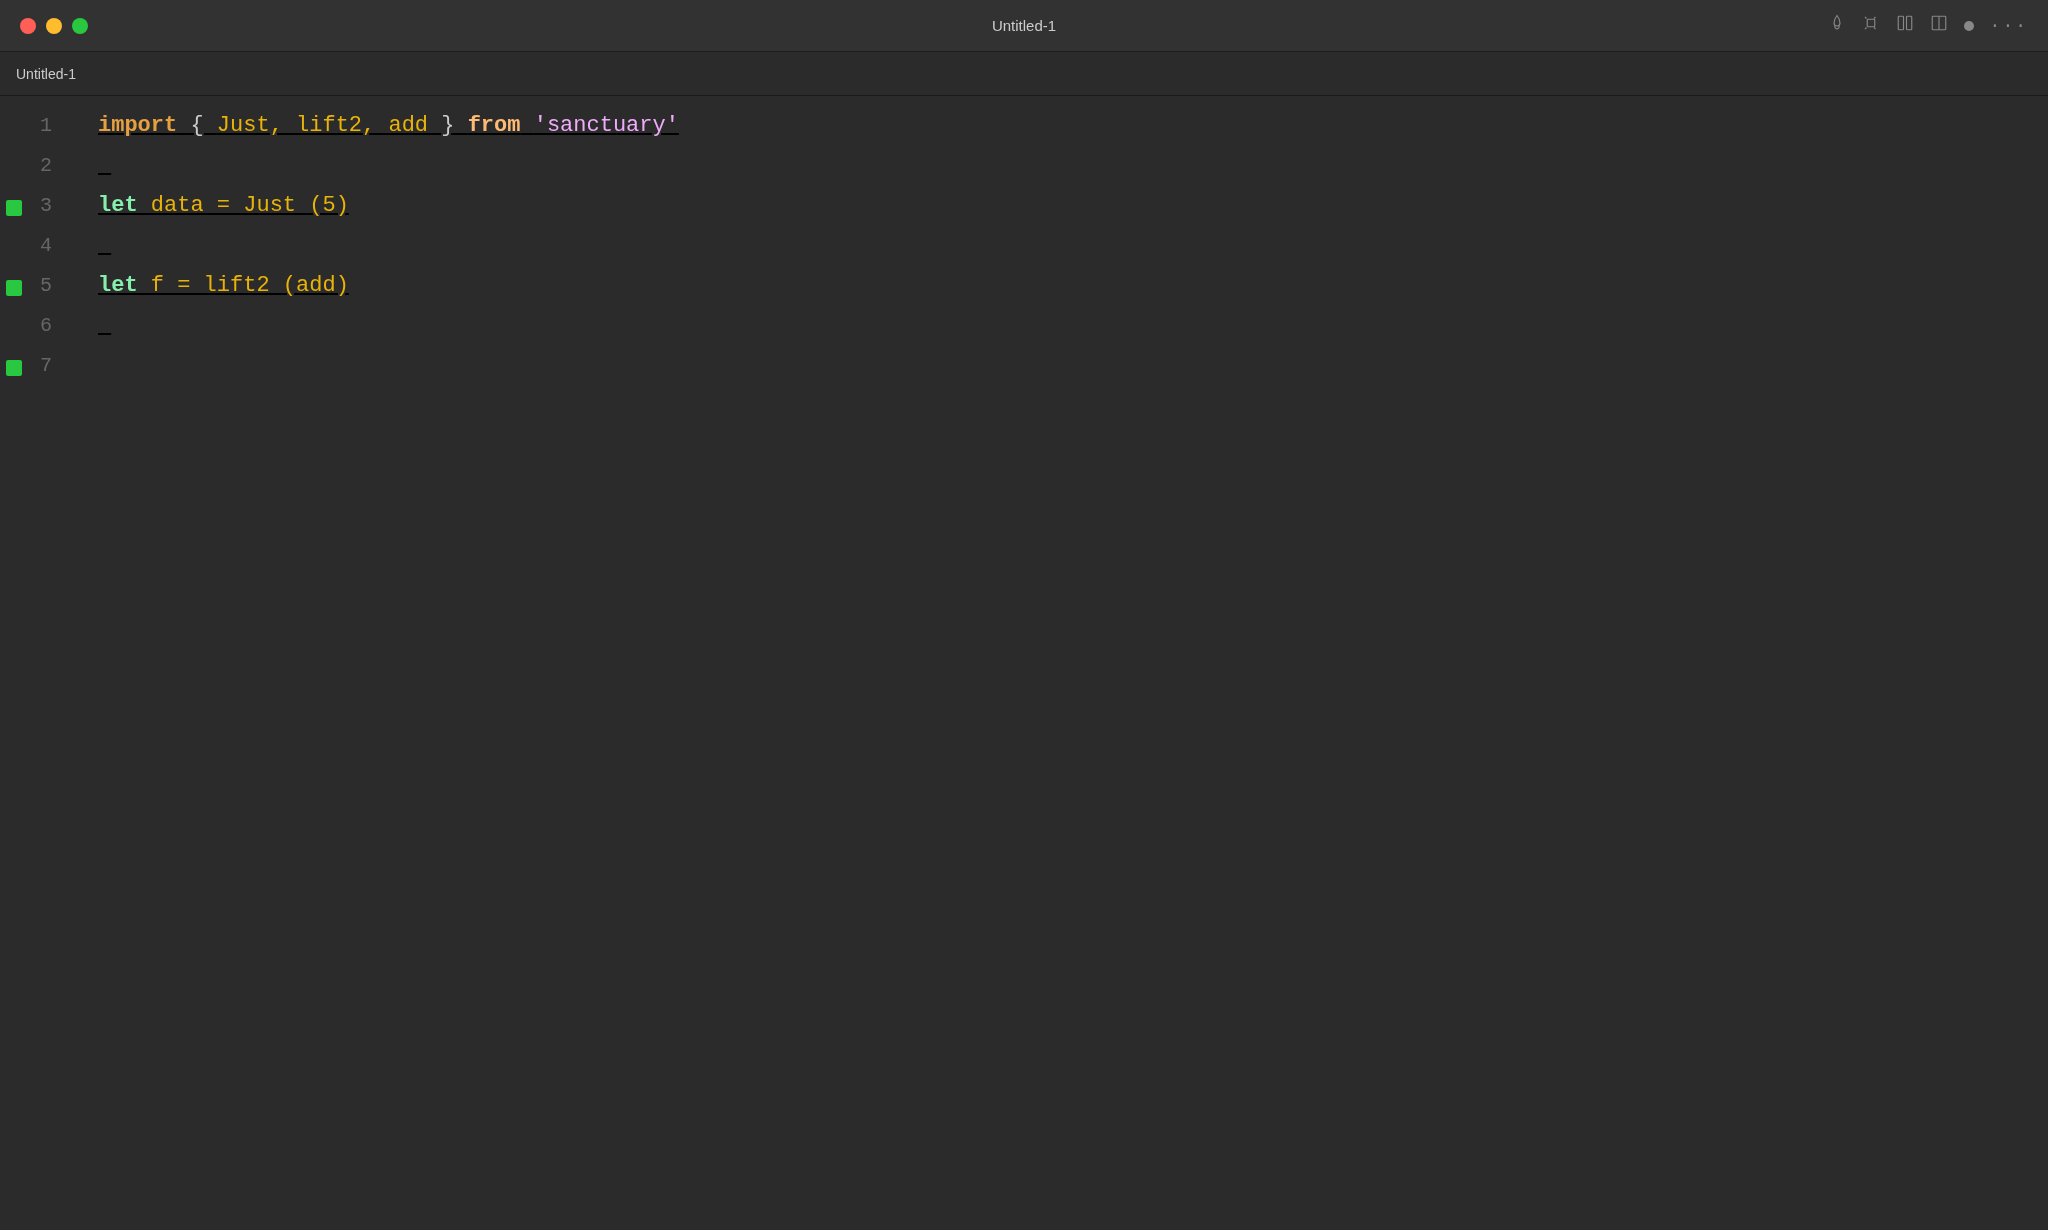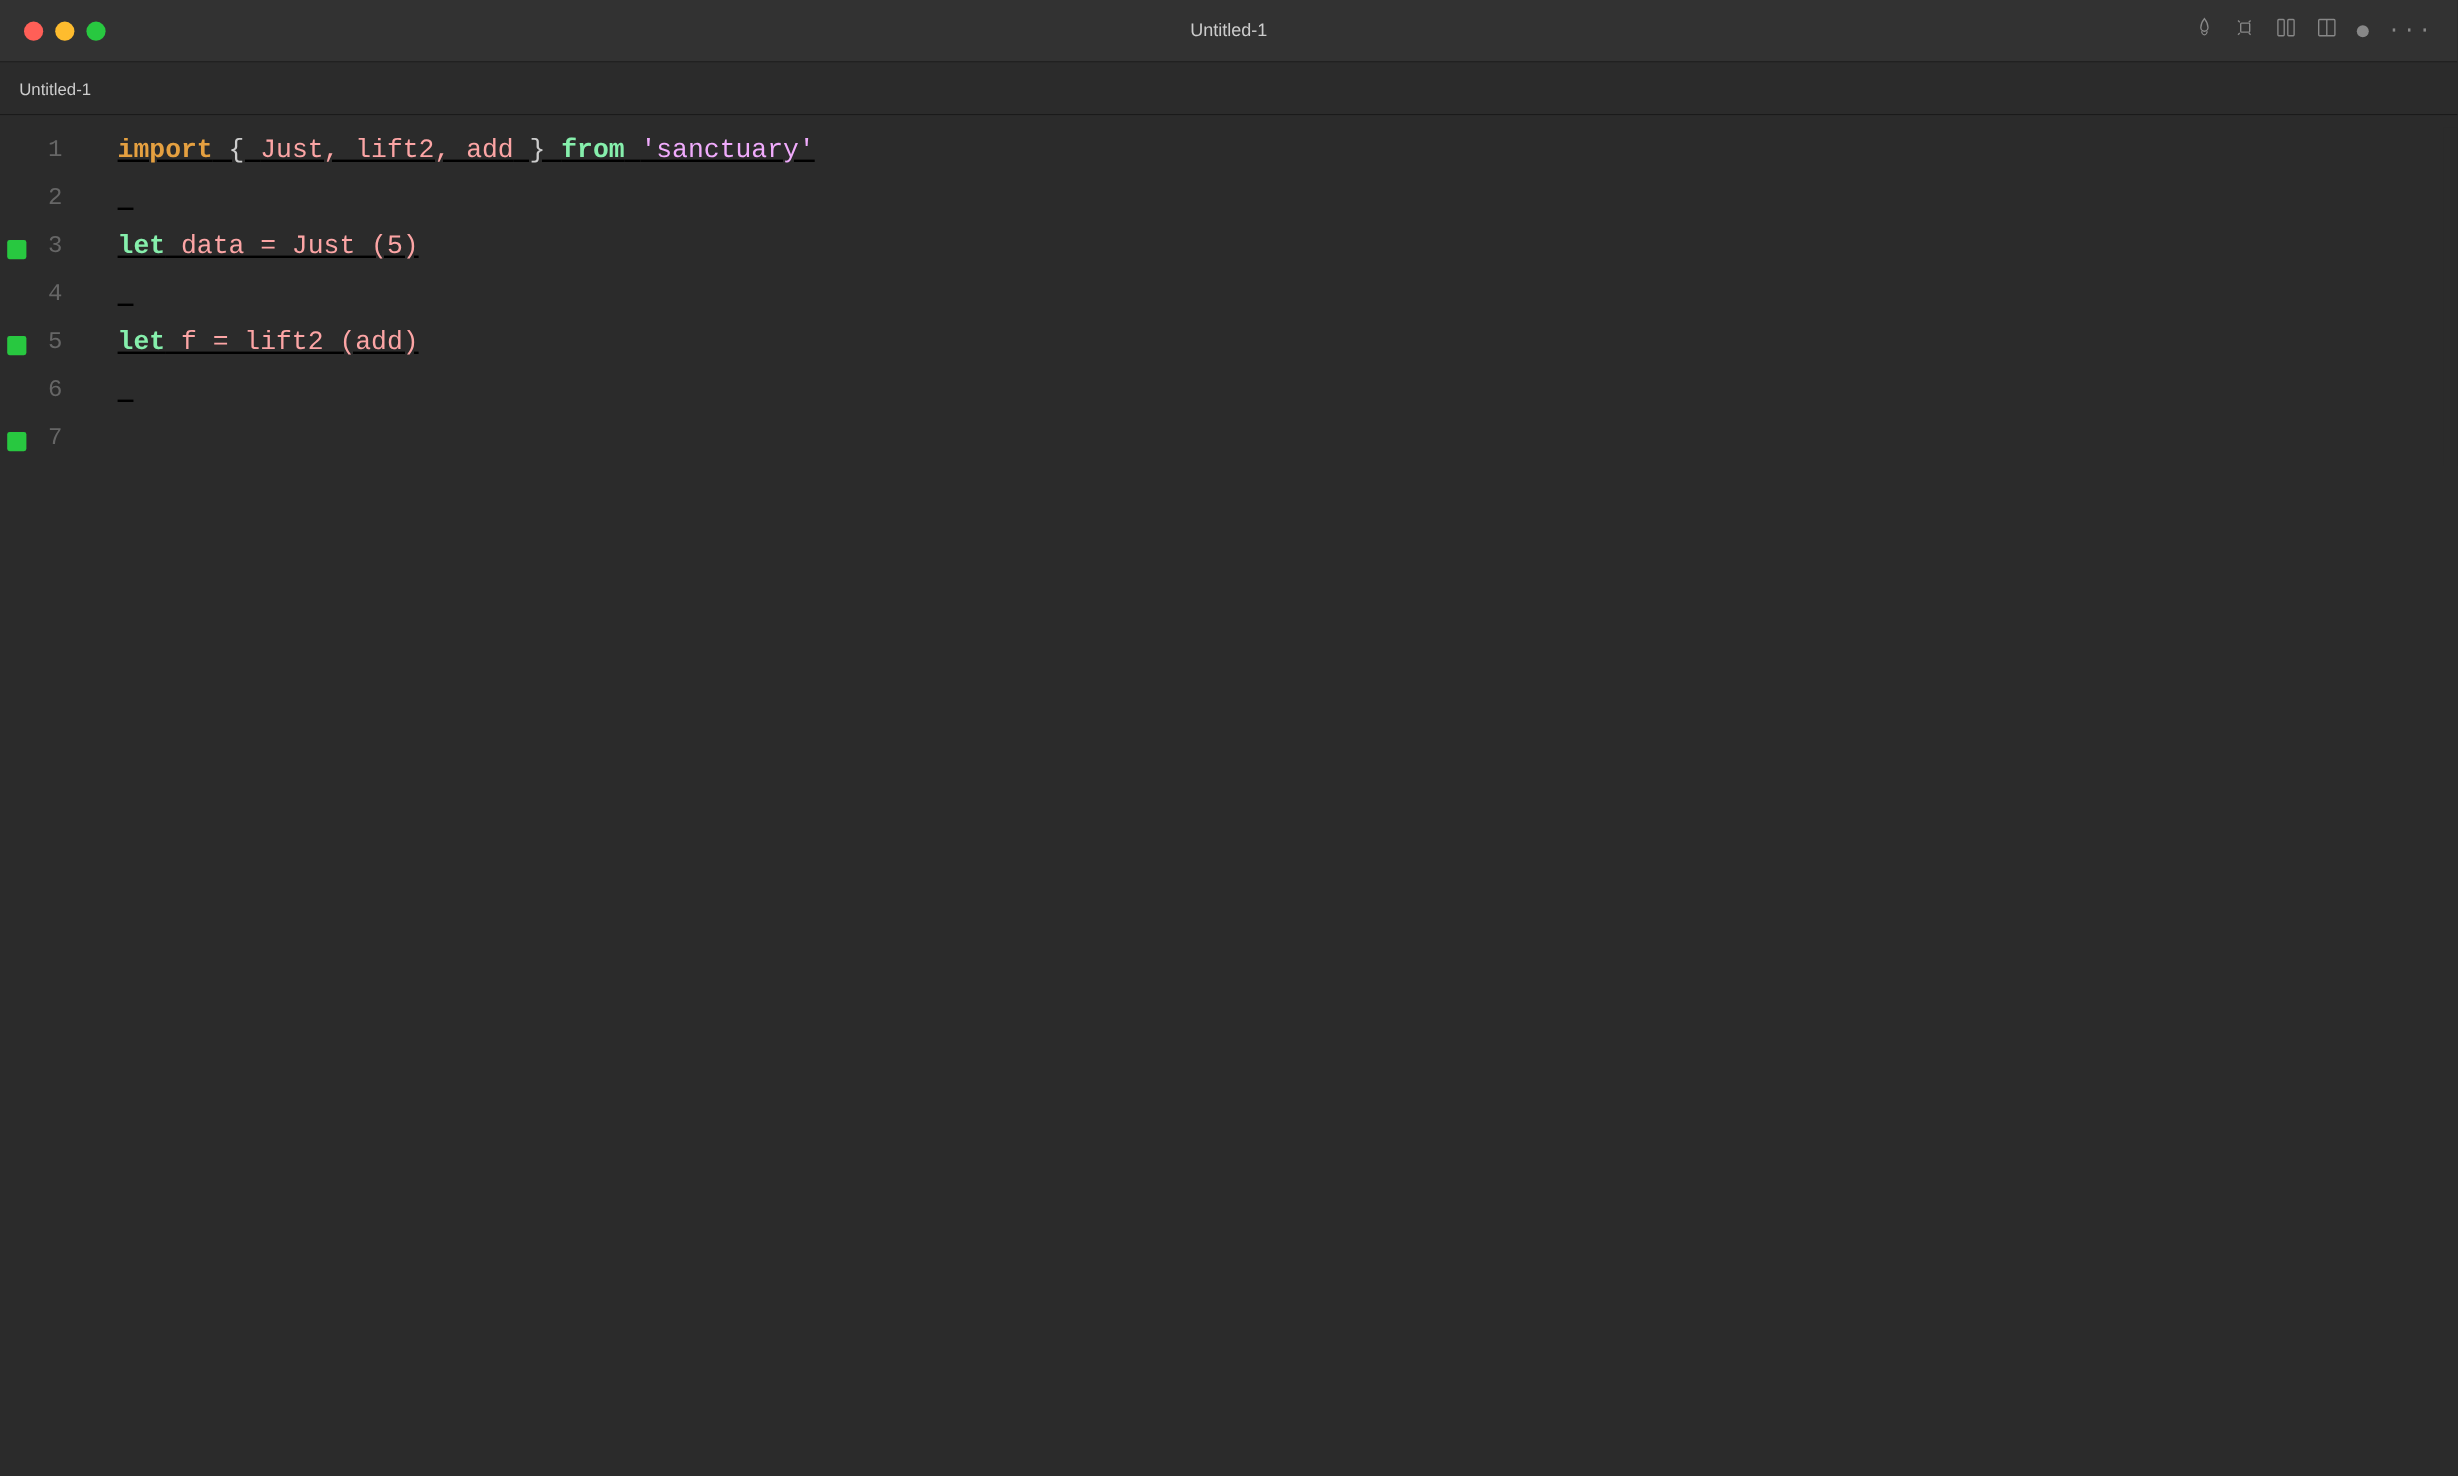--- a/index.html
+++ b/index.html
@@ -136,24 +136,24 @@
       text-decoration: underline;
     }
 
     .code-line.highlighted {
       background: #383838;
     }
 
     
     .kw-import { color: #e5a040; font-weight: bold; }
     .kw-let { color: #86efac; font-weight: bold; }
-    .kw-from { color: #86efac; font-weight: bold; }
+    .kw-from { color: #fdba74; font-weight: bold; }
     .string { color: #f0abfc; }
     .punctuation { color: #cccccc; }
-    .identifier { color: #fca5a5; text-align: right; }
+    .identifier { color: #eab308; text-align: right; }
     .comment { color: #777777; }
     .result { color: #5bc8e8; }
 
     
     .scrollbar {
       width: 12px;
       background: #2b2b2b;
     }
 
     

